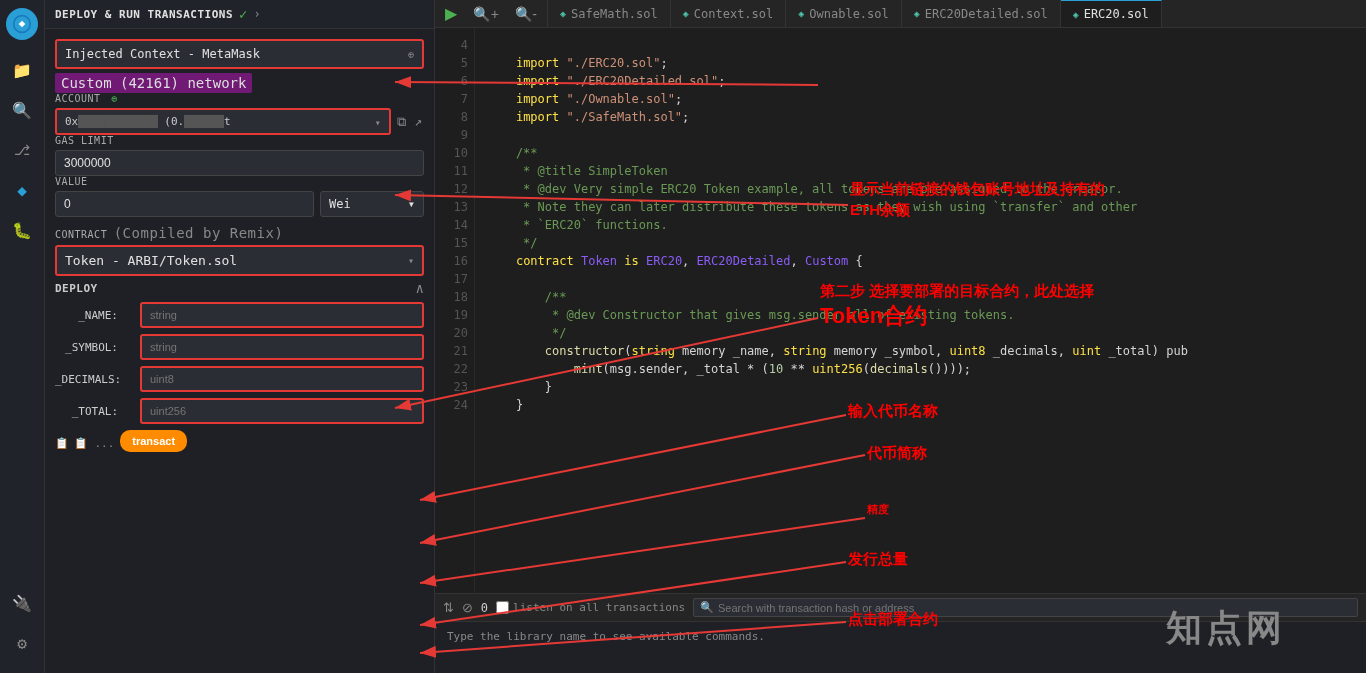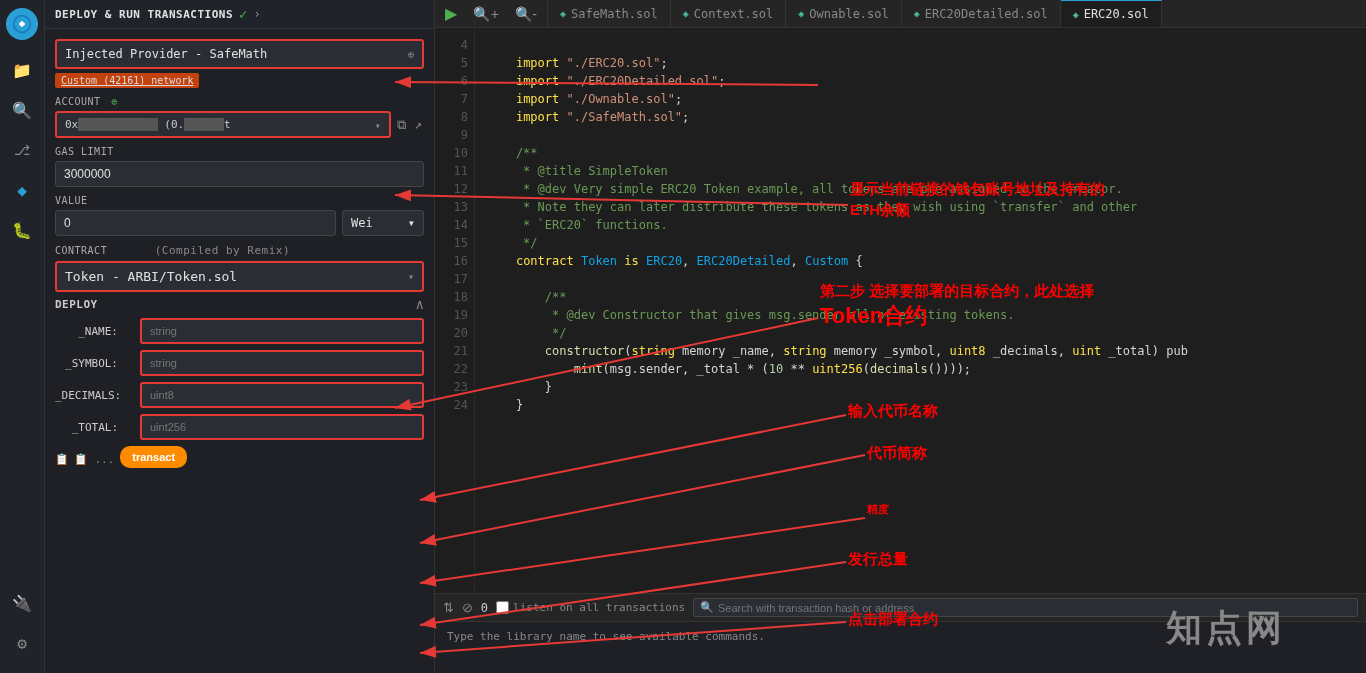--- a/index.html
+++ b/index.html
@@ -83,46 +83,45 @@
       overflow-y: auto;
       flex: 1;
     }
 
     .field-label {
       font-size: 10px;
       color: #aaa;
       text-transform: uppercase;
       letter-spacing: 0.5px;
       margin-bottom: 4px;
-      margin-top: 8px;
+      margin-top: 0;
     }
     .field-label .plus { color: #4caf50; margin-left: 4px; }
 
     .provider-select {
       width: 100%;
       background: #2b2d35;
       border: 2px solid #e53935;
       border-radius: 3px;
       color: #e0e0e0;
       padding: 6px 8px;
       display: flex;
       align-items: center;
       justify-content: space-between;
       cursor: pointer;
     }
     .provider-select .select-text { font-size: 12px; }
     .provider-badge {
-      background: #c2410c;
+      background: #701a75;
       color: #ddd;
-      font-size: 10px;
+      font-size: 14px;
       padding: 2px 6px;
       border-radius: 2px;
       margin-top: 4px;
       display: inline-block;
-      text-decoration: underline;
     }
 
     .account-row {
       display: flex;
       align-items: center;
       gap: 4px;
     }
     .account-input {
       flex: 1;
       background: #2b2d35;
@@ -160,41 +159,41 @@
     .value-input {
       flex: 1;
       background: #2b2d35;
       border: 1px solid #444;
       border-radius: 3px;
       color: #e0e0e0;
       padding: 5px 8px;
       font-size: 12px;
     }
     .value-unit {
-      width: 82px;
+      width: 104px;
       background: #2b2d35;
       border: 1px solid #444;
       border-radius: 3px;
       color: #e0e0e0;
       padding: 5px 8px;
       font-size: 12px;
       display: flex;
       align-items: center;
       justify-content: space-between;
     }
 
     .contract-label {
       font-size: 10px;
       color: #aaa;
       text-transform: uppercase;
       letter-spacing: 0.5px;
       margin-bottom: 4px;
       margin-top: 8px;
     }
-    .contract-label span { color: #888; font-size: 11px; text-transform: none; margin-left: 41px; }
+    .contract-label span { color: #888; font-size: 14px; text-transform: none; }
 
     .contract-select {
       width: 100%;
       background: #2b2d35;
       border: 2px solid #e53935;
       border-radius: 3px;
       color: #e0e0e0;
       padding: 6px 8px;
       display: flex;
       align-items: center;
@@ -341,21 +340,21 @@
       font-size: 12px;
       white-space: pre;
     }
 
     
     .kw { color: #fde047; }
     .fn { color: #dcdcaa; }
     .str { color: #ce9178; }
     .cm { color: #6a9955; }
     .num { color: #b5cea8; }
-    .type { color: #0ea5e9; }
+    .type { color: #8b5cf6; }
     .normal { color: #d4d4d4; }
 
     
     .bottom-panel {
       height: 80px;
       background: #1e2026;
       border-top: 1px solid #333;
       display: flex;
       flex-direction: column;
       flex-shrink: 0;
@@ -485,21 +484,21 @@
   <div class="left-panel">
     <div class="left-panel-header">
       <span style="font-size:11px;font-weight:bold;color:#e0e0e0;letter-spacing:0.5px;">DEPLOY &amp; RUN TRANSACTIONS</span>
       <span class="checkmark">✓</span>
       <span class="arrow-icon">›</span>
     </div>
 
     <div class="left-panel-body">
       
       <div class="provider-select">
-        <span class="select-text">Injected Provider - SafeMath</span>
+        <span class="select-text">Injected Context - MetaMask</span>
         <span class="chevron">⊕</span>
       </div>
       <div class="provider-badge">Custom (42161) network</div>
 
       
       <div class="field-label">
         ACCOUNT <span class="plus">⊕</span>
       </div>
       <div class="account-row">
         <div class="account-input">

